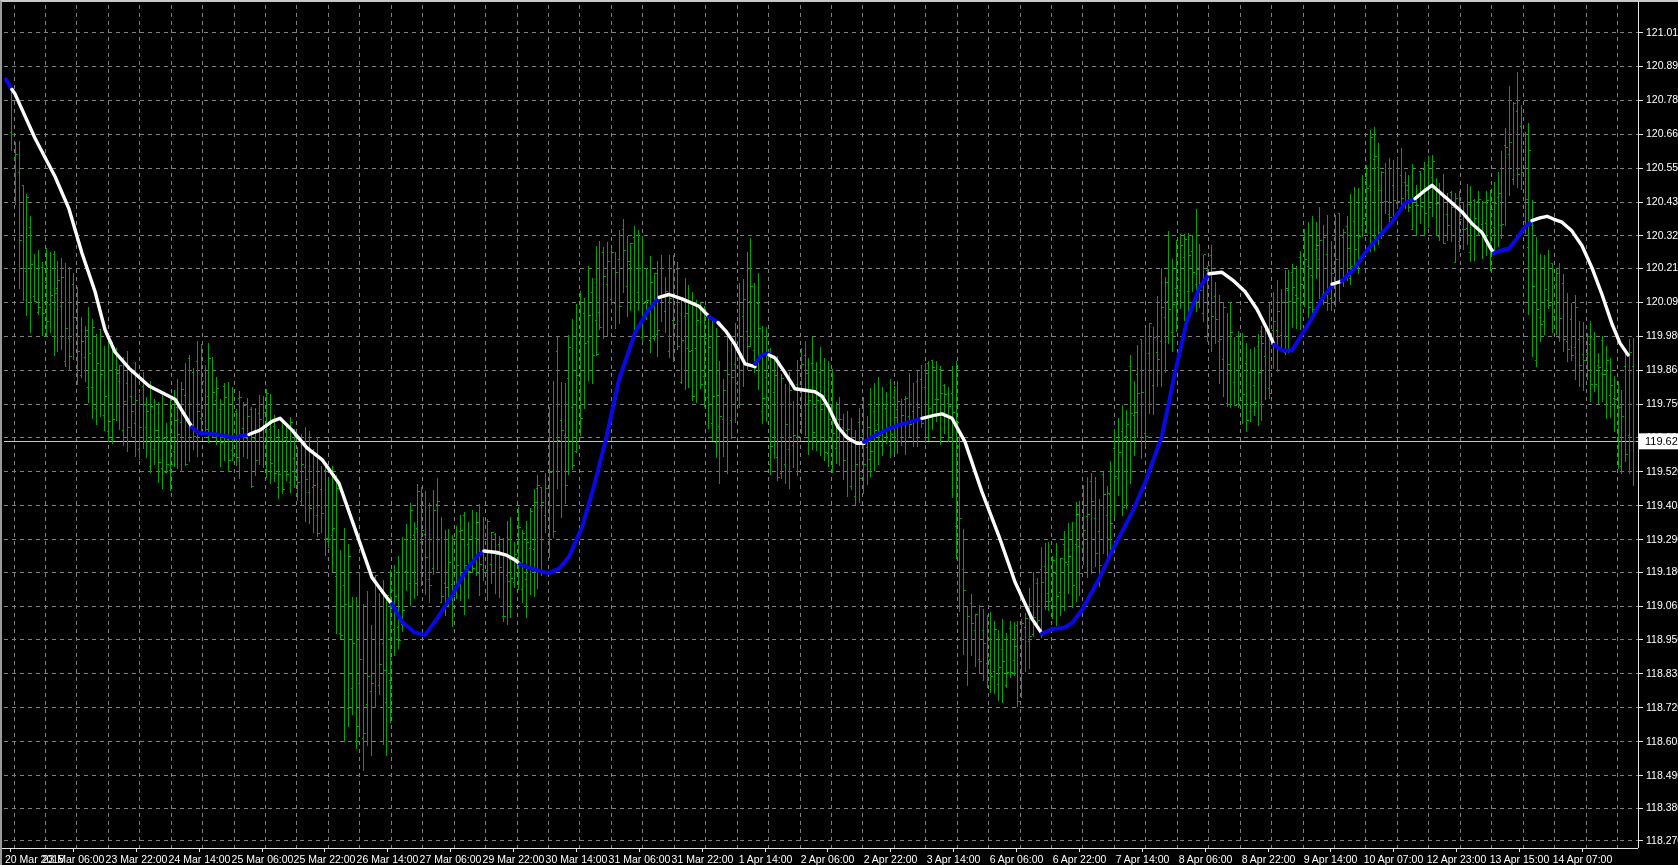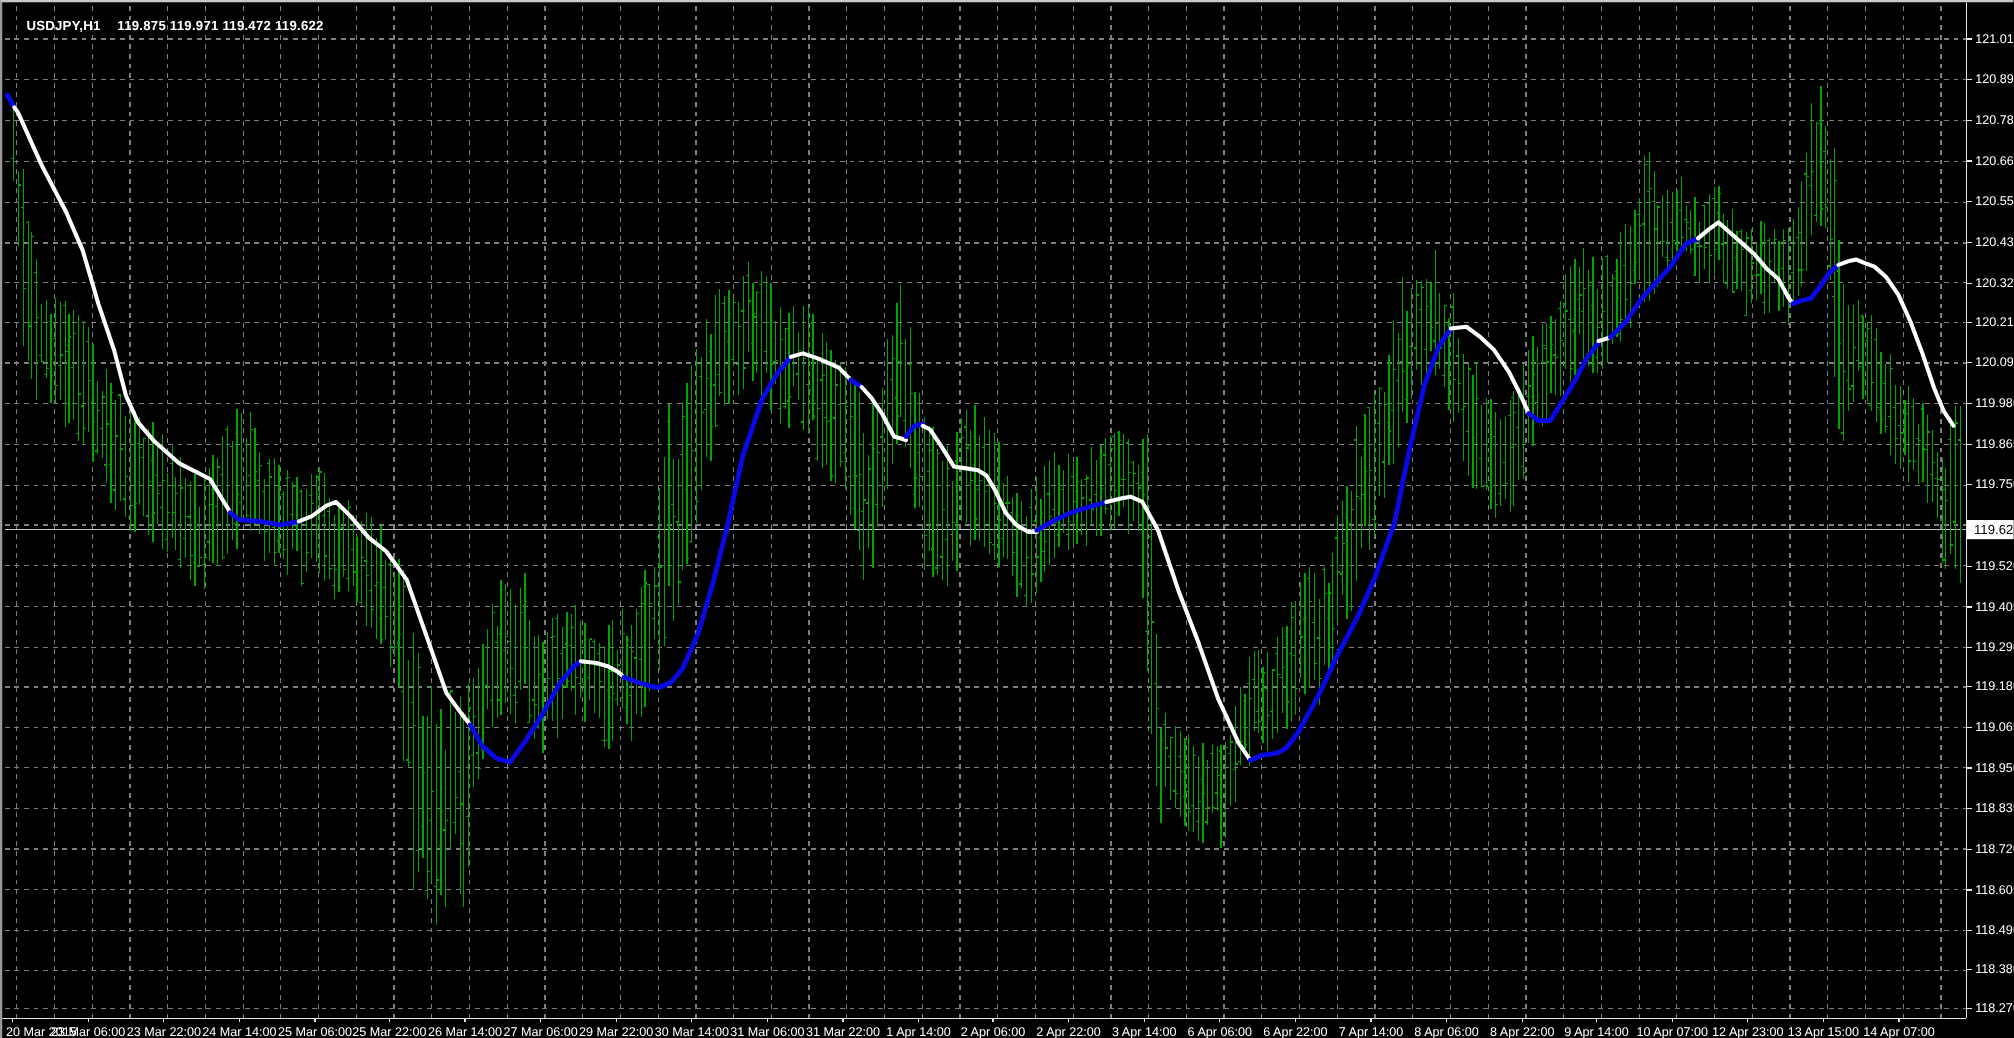--- a/index.html
+++ b/index.html
@@ -9,23 +9,20 @@
   .title-overlay{position:absolute;left:7px;top:2px;z-index:5;color:#fff;
     font-size:11px;font-weight:700;letter-spacing:.2px;white-space:pre;}
   .title-overlay .ohlc{margin-left:14px;font-weight:700;}
   svg{position:absolute;left:0;top:0;}
   text{font-family:"Liberation Sans",sans-serif;}
 </style>
 </head>
 <body>
 
 <div class="app">
-  <div class="title-overlay">
-    <span>USDJPY,H1</span><span class="ohlc">119.875 119.971 119.472 119.622</span>
-  </div>
   <svg id="chart-svg" width="1678" height="865" viewBox="0 0 1678 865">
       <rect x="0" y="0" width="1678" height="865" fill="#000000"></rect>
       <g stroke="#7f7f7f" stroke-width="1" stroke-dasharray="4 4" shape-rendering="crispEdges">
         <line x1="12" y1="3" x2="12" y2="846"></line>
         <line x1="43.44" y1="3" x2="43.44" y2="846"></line>
         <line x1="74.88" y1="3" x2="74.88" y2="846"></line>
         <line x1="106.32" y1="3" x2="106.32" y2="846"></line>
         <line x1="137.76" y1="3" x2="137.76" y2="846"></line>
         <line x1="169.2" y1="3" x2="169.2" y2="846"></line>
         <line x1="200.64" y1="3" x2="200.64" y2="846"></line>

